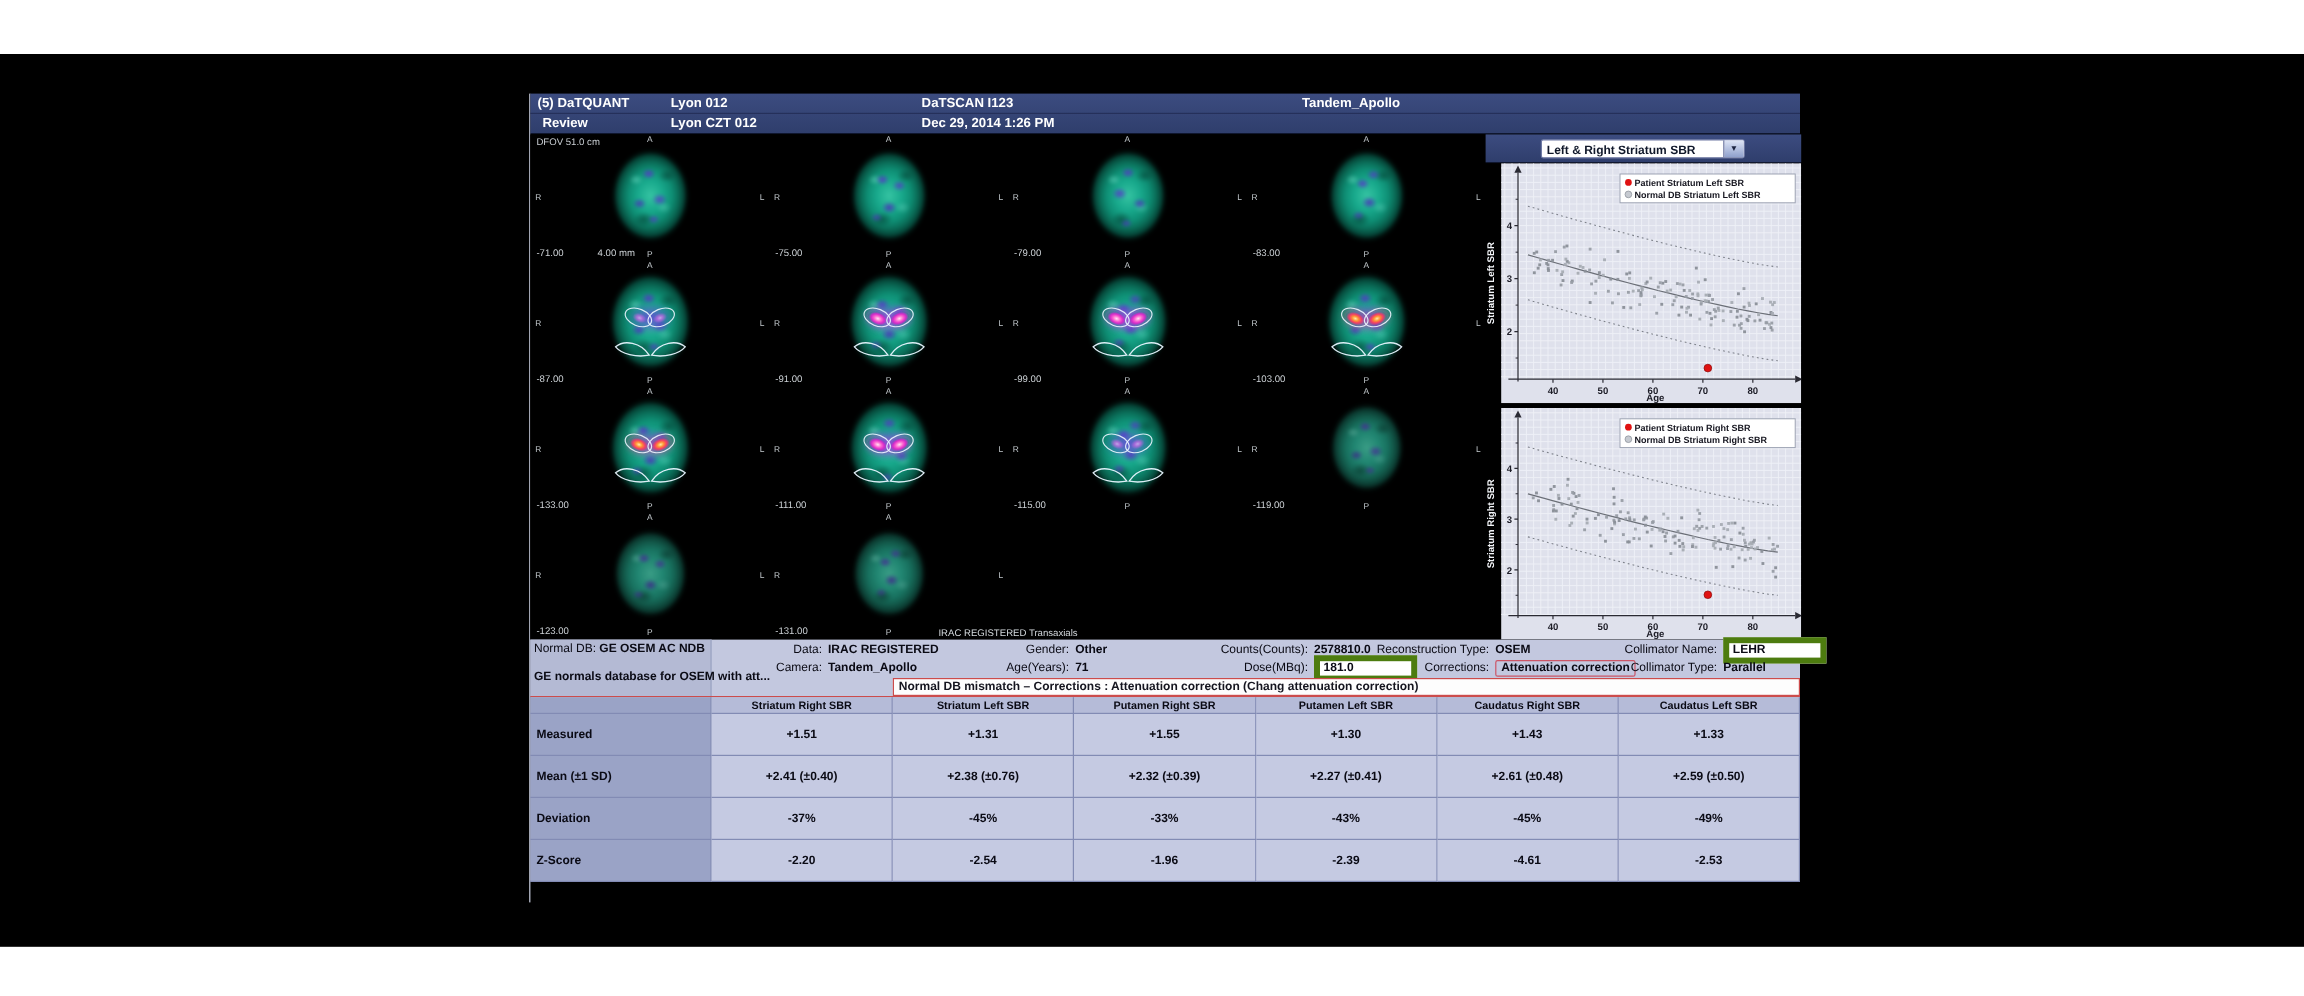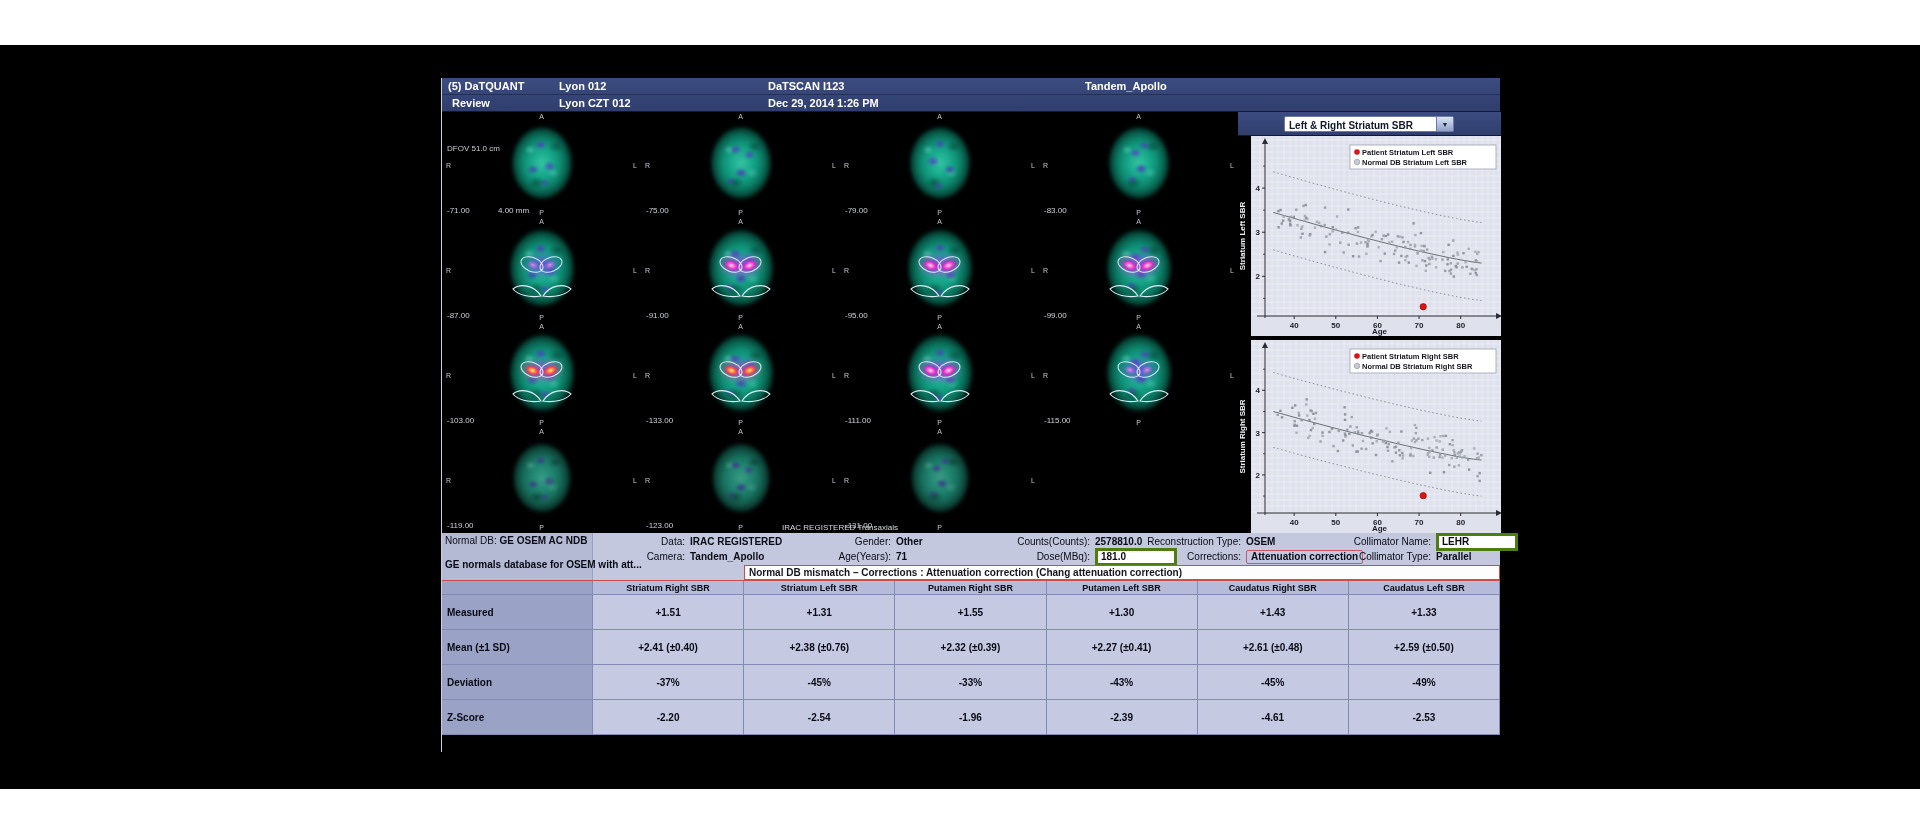--- a/index.html
+++ b/index.html
@@ -11,21 +11,21 @@
   
   .titlebar{position:relative;height:34px;background:linear-gradient(#3c4c80,#2f3e6c);
             border-bottom:1px solid #121a33;box-sizing:border-box;}
   .tb-row{position:absolute;left:0;width:100%;height:17px;}
   .tb-row.r1{top:0;border-bottom:1px solid #25305a;box-sizing:border-box;}
   .tb-row.r2{top:17px;}
   .tb-row span{position:absolute;top:2px;color:#fff;font-size:11px;font-weight:bold;white-space:nowrap;}
   
   .main{position:relative;height:421px;background:#000;}
   .viewer{position:absolute;left:0;top:0;width:796px;height:421px;background:#000;}
-  .dfov{position:absolute;left:5px;top:2px;font-size:8px;color:#c9ced3;z-index:5;margin-top:30px;}
+  .dfov{position:absolute;left:5px;top:2px;font-size:8px;color:#c9ced3;z-index:5;}
   .viewer-footer{position:absolute;left:0;bottom:1px;width:100%;text-align:center;
                  font-size:8px;color:#d5dade;z-index:5;}
   .grid{position:absolute;left:0;top:0;width:796px;height:421px;display:grid;
         grid-template-columns:repeat(4,199px);grid-template-rows:repeat(4,105px);}
   .cell{position:relative;overflow:hidden;}
   .cell .om{position:absolute;font-size:7px;color:#c3c9cd;z-index:4;}
   .om.top{top:1px;left:50%;transform:translateX(-50%);}
   .om.bot{bottom:1px;left:50%;transform:translateX(-50%);}
   .om.lft{top:48%;left:4px;}
   .om.rgt{top:48%;right:4px;}
@@ -97,21 +97,21 @@
   .info-left{position:relative;width:151px;background:#b4bad4;border-right:1px solid #9aa2c2;box-sizing:border-box;}
   .info-left .l1{position:absolute;left:3px;top:2px;white-space:nowrap;}
   .info-left .l2{position:absolute;left:3px;top:26px;font-weight:bold;white-space:nowrap;}
   .info-left .lbl{font-weight:normal;} .info-left .val{font-weight:bold;}
   .info-right{position:relative;flex:1;}
   .frow{position:absolute;left:0;width:100%;height:15px;}
   .frow.f1{top:1px;} .frow.f2{top:16px;}
   .field{position:absolute;top:0;height:15px;display:flex;align-items:center;}
   .field .flabel{text-align:right;white-space:nowrap;}
   .field .fvalue{font-weight:bold;margin-left:5px;white-space:nowrap;}
-  .fvalue.input{background:#fff;border:3px solid #4d7c0f;padding:0 3px;min-width:70px;height:12px;line-height:12px;}
+  .fvalue.input{background:#fff;border:5px solid #4d7c0f;padding:0 3px;min-width:70px;height:12px;line-height:12px;}
   .fvalue.alert{border:1px solid #cc5566;border-radius:2px;padding:0 4px;height:12px;line-height:12px;}
   .warning{position:absolute;left:151px;right:0;bottom:0;height:15px;background:#fdfdfd;
            border:1px solid #cc4c4c;box-sizing:border-box;font-size:10px;font-weight:bold;
            color:#15151f;padding-left:4px;line-height:13px;white-space:nowrap;}
   
   .rtable{position:relative;height:154px;background:#c5cae2;font-size:10px;color:#0a0a14;
           border-top:1px solid #cc4c4c;box-sizing:border-box;}
   .trow{display:grid;grid-template-columns:151px repeat(6,1fr);}
   .trow.head{height:14px;} .trow.body{height:35px;}
   .tcell{border-right:1px solid #828bb4;border-bottom:1px solid #828bb4;box-sizing:border-box;
@@ -230,41 +230,20 @@
                 <div class="spot l"></div>
                 <div class="spot r"></div>
                 <div class="roi-el l"></div>
                 <div class="roi-el r"></div>
               </div>
               <svg width="64" height="20" class="crescent">
                 <path d="M31,14 C24,3 10,1 3,7 C8,13 20,16 31,14 Z" fill="none" stroke="#e8f6ff" stroke-width="1.1" opacity="0.95"></path>
                 <path d="M33,14 C40,3 54,1 61,7 C56,13 44,16 33,14 Z" fill="none" stroke="#e8f6ff" stroke-width="1.1" opacity="0.95"></path>
               </svg>
               <span class="pos">-91.00</span>
-            </div>
-            <div class="cell row1">
-              <span class="om top">A</span>
-              <span class="om bot">P</span>
-              <span class="om lft">R</span>
-              <span class="om rgt">L</span>
-              <div class="brain">
-                <div class="blobs v2"></div>
-              </div>
-              <div class="centerpurple"></div>
-              <div class="hs-pink" style="position: absolute; left: 50%; top: 49%; width: 74px; height: 88px; transform: translate(-50%, -50%);">
-                <div class="spot l"></div>
-                <div class="spot r"></div>
-                <div class="roi-el l"></div>
-                <div class="roi-el r"></div>
-              </div>
-              <svg width="64" height="20" class="crescent">
-                <path d="M31,14 C24,3 10,1 3,7 C8,13 20,16 31,14 Z" fill="none" stroke="#e8f6ff" stroke-width="1.1" opacity="0.95"></path>
-                <path d="M33,14 C40,3 54,1 61,7 C56,13 44,16 33,14 Z" fill="none" stroke="#e8f6ff" stroke-width="1.1" opacity="0.95"></path>
-              </svg>
-              <span class="pos">-95.00</span>
             </div>
             <div class="cell row1">
               <span class="om top">A</span>
               <span class="om bot">P</span>
               <span class="om lft">R</span>
               <span class="om rgt">L</span>
               <div class="brain">
                 <div class="blobs v3"></div>
               </div>
               <div class="centerpurple"></div>

